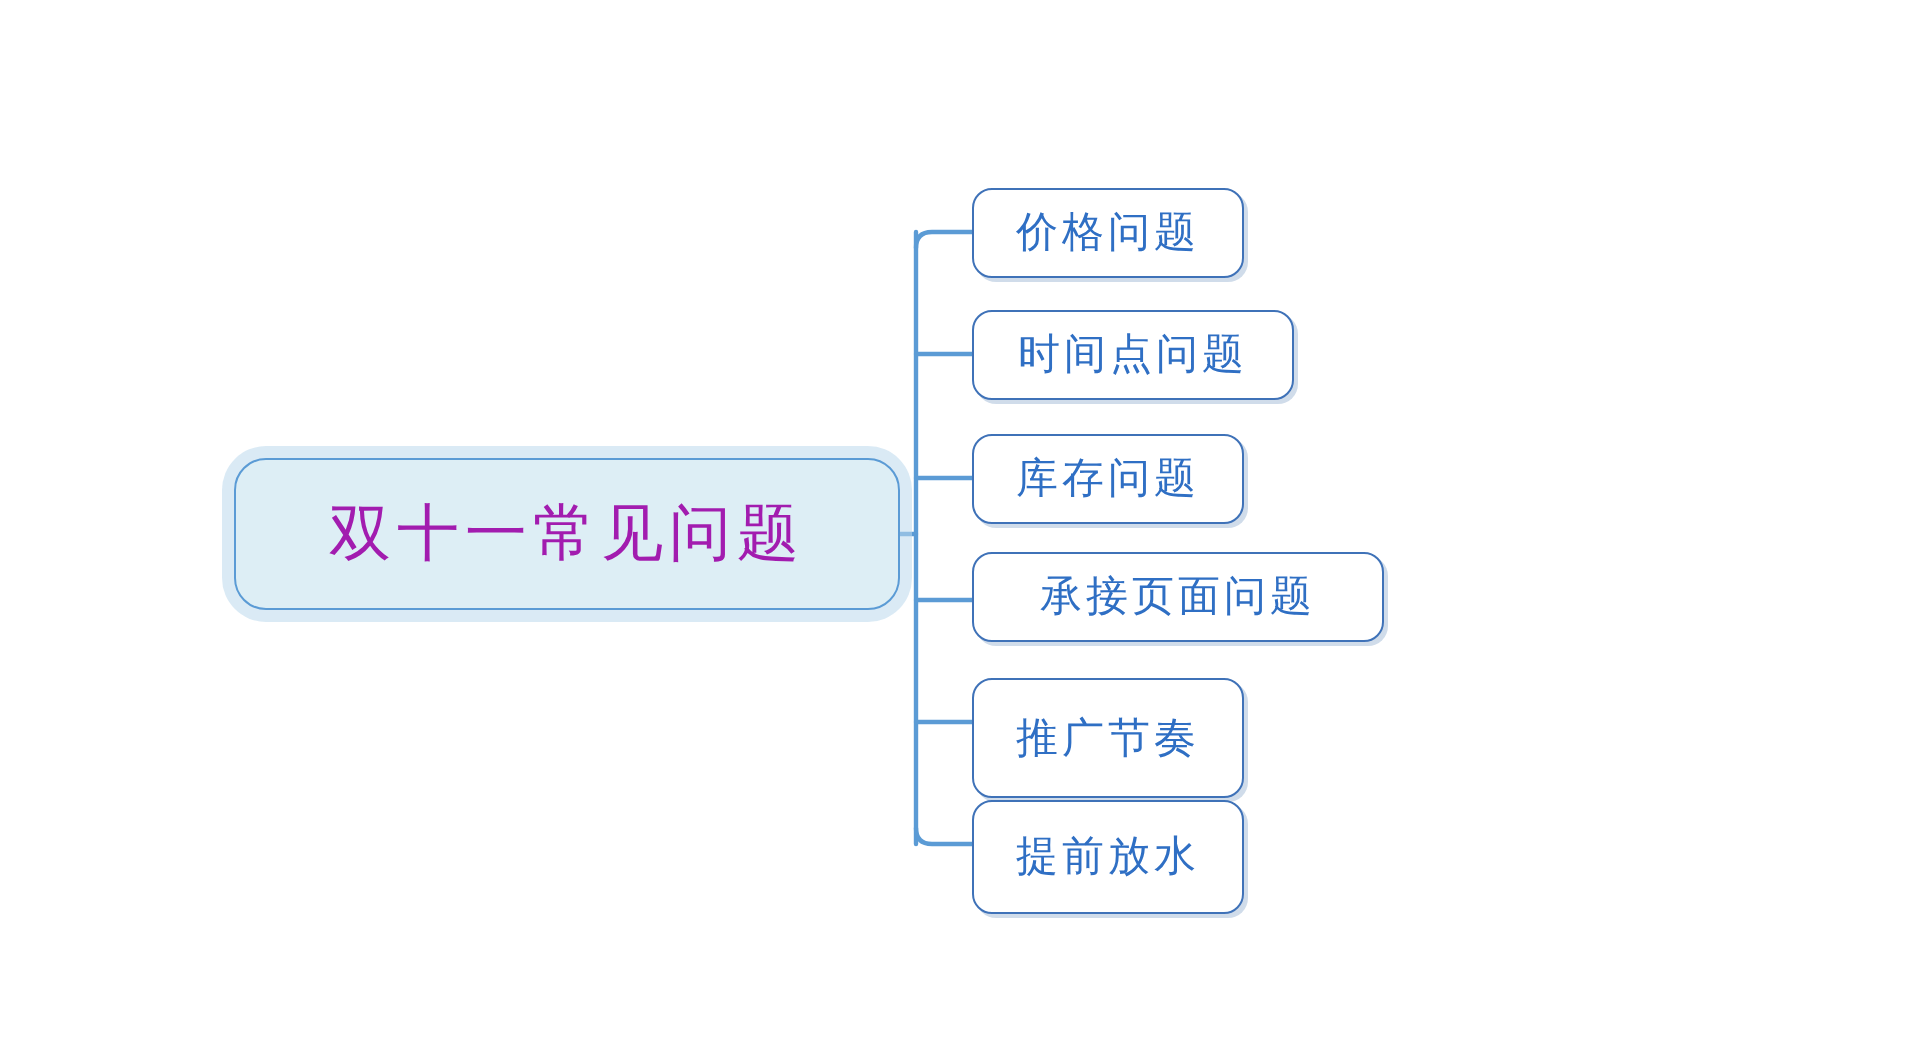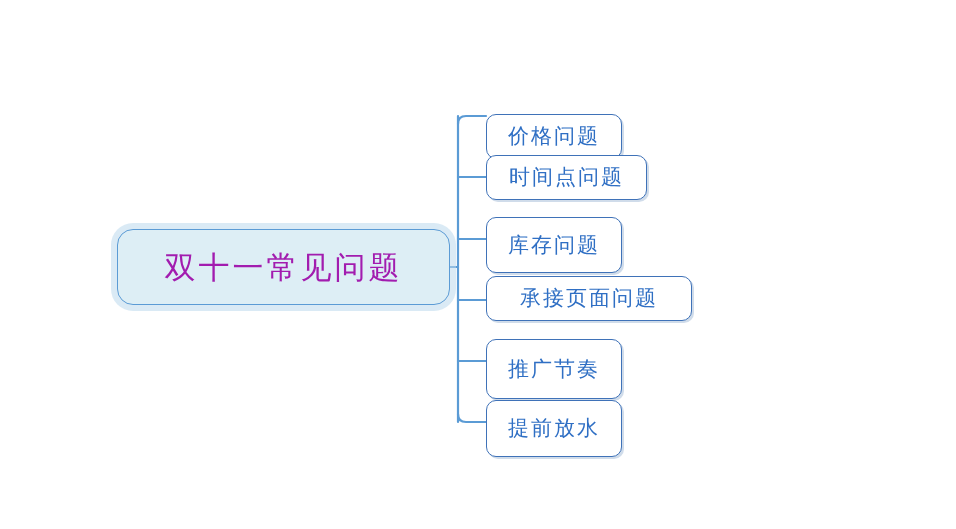--- a/index.html
+++ b/index.html
@@ -91,29 +91,29 @@
         <path d="M 458 300 L 486 300"></path>
         <path d="M 458 361 L 486 361"></path>
         <path d="M 458 414 Q 458 422 466 422 L 486 422"></path>
       </g>
   </svg>
 
   <div class="root-node" style="left: 117px; top: 229px; width: 333px; height: 76px;">
     <span class="root-label">双十一常见问题</span>
   </div>
 
-  <div class="child-node" style="left: 486px; top: 94px; width: 136px; height: 45px; margin-top: 20px;">
+  <div class="child-node" style="left: 486px; top: 94px; width: 136px; height: 45px;">
     <span class="child-label">价格问题</span>
   </div>
 
   <div class="child-node" style="left: 486px; top: 155px; width: 161px; height: 45px; text-align: right;">
     <span class="child-label">时间点问题</span>
   </div>
 
-  <div class="child-node" style="left: 486px; top: 217px; width: 136px; height: 56px;">
+  <div class="child-node" style="left: 486px; top: 217px; width: 136px; height: 45px;">
     <span class="child-label">库存问题</span>
   </div>
 
   <div class="child-node" style="left: 486px; top: 266px; width: 206px; height: 45px; margin-top: 10px;">
     <span class="child-label">承接页面问题</span>
   </div>
 
   <div class="child-node" style="left: 486px; top: 339px; width: 136px; height: 60px;">
     <span class="child-label">推广节奏</span>
   </div>

